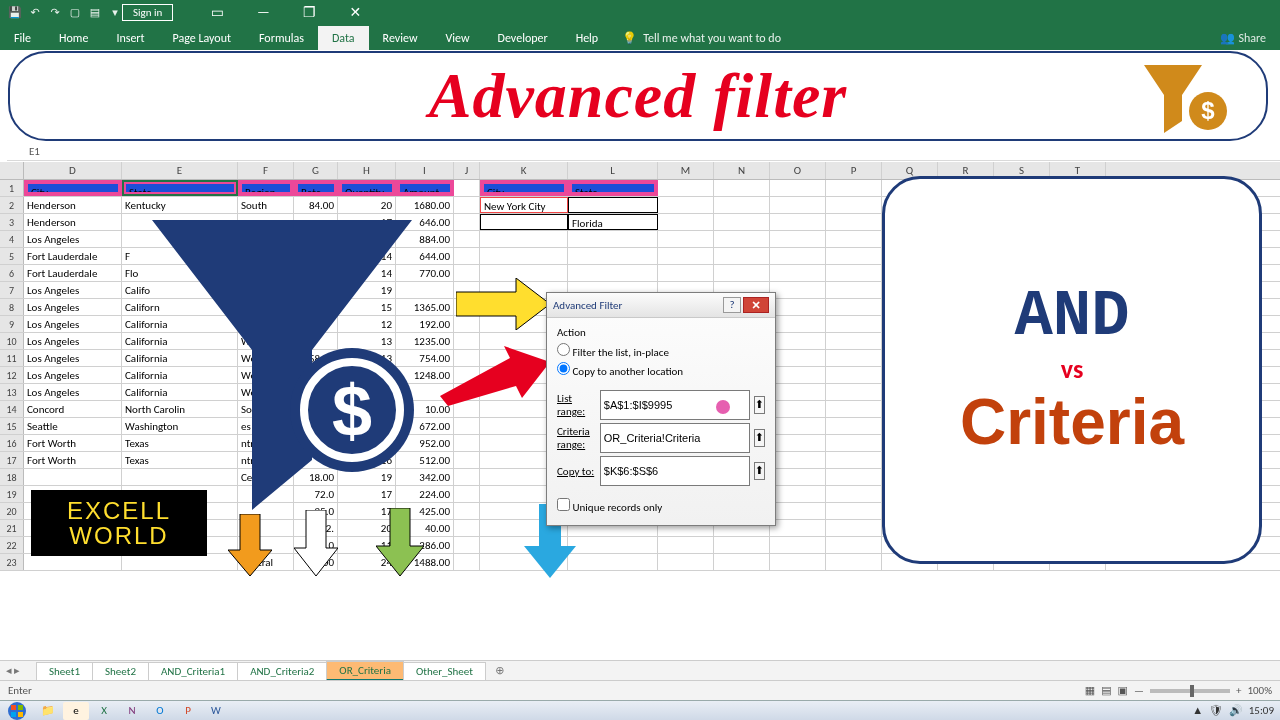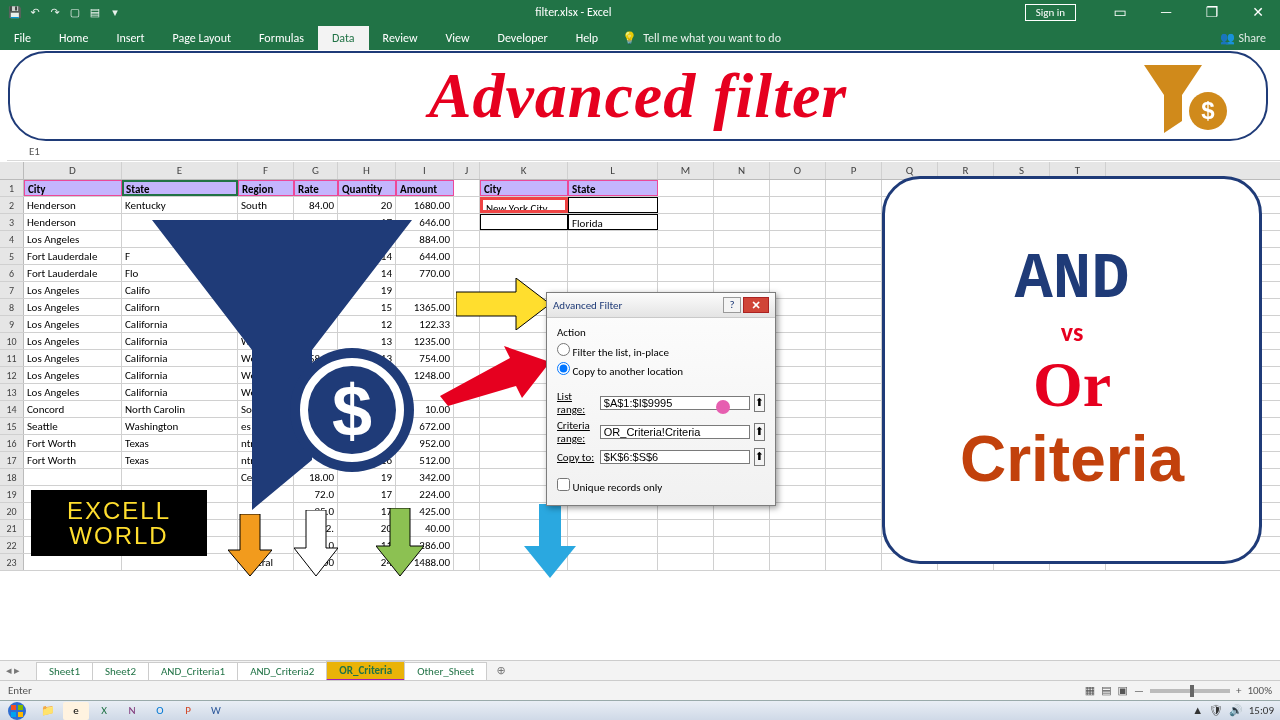--- a/index.html
+++ b/index.html
@@ -38,51 +38,51 @@
 
   
   .grid { position:absolute; left:0; top:162px; right:0; bottom:58px; overflow:hidden; }
   .colheads { display:flex; height:18px; background:#e6e6e6; border-bottom:1px solid #bbb; font-size:11px; color:#444;}
   .rowh { width:24px; border-right:1px solid #bbb; text-align:center;}
   .ch { border-right:1px solid #d0d0d0; text-align:center; line-height:18px;}
   .table-body { }
   .row { display:flex; height:17px; border-bottom:1px solid #d0d0d0;}
   .rh { width:24px; background:#e6e6e6; border-right:1px solid #bbb; text-align:center; font-size:10px; color:#444; line-height:17px;}
   .cell { border-right:1px solid #d0d0d0; padding:0 3px; font-size:11px; line-height:17px; white-space:nowrap; overflow:hidden;}
-  .hdr { background:#c4b5fd; font-weight:700; border:1px solid #ec4899;}
+  .hdr { background:#1d4ed8; font-weight:400; border:4px solid #ec4899;}
   .sel { outline:2px solid #217346; outline-offset:-2px;}
   .num { text-align:right;}
 
   
   .cD{width:98px}.cE{width:116px}.cF{width:56px}.cG{width:44px}.cH{width:58px}.cI{width:58px}.cJ{width:26px}.cK{width:88px}.cL{width:90px}
   .cRest{width:56px}
 
   
   .dlg { position:absolute; left:546px; top:292px; width:230px; background:linear-gradient(#fdfdfd,#f1f1f1); border:1px solid #7d7d7d; box-shadow:2px 2px 6px rgba(0,0,0,.4); font-size:11px; z-index:50;}
   .dlg-title { background:linear-gradient(#fcfcfc,#e4e4e4); border-bottom:1px solid #c9c9c9; padding:4px 6px; display:flex; align-items:center;}
   .dlg-title-text{flex:1; color:#1f3b78; font-weight:400;}
   .dlg-help{width:18px;height:16px;border:1px solid #999;margin-right:2px;text-align:center;color:#1f3b78;background:#f4f4f4}
   .dlg-close{width:26px;height:16px;background:#d04437;color:#fff;text-align:center;line-height:15px;font-weight:700;border:1px solid #a22}
   .dlg-body{ padding:8px 10px; }
   .dlg-body label{ display:block; margin:3px 0;}
   .dlgrow{display:flex;align-items:center;gap:4px;margin:3px 0}
   .dlgrow .lbl{width:76px;text-decoration:underline}
-  .dlgrow input[type=text]{flex:1;border:1px solid #7a7a7a;padding:1px 3px;font-size:11px;height:14px}
+  .dlgrow input[type=text]{flex:1;border:1px solid #7a7a7a;padding:1px 3px;font-size:11px;height:30px}
   .pick{width:18px;height:18px;border:1px solid #7a7a7a;text-align:center;line-height:16px}
   .dlg-btns{display:flex;justify-content:flex-end;gap:8px;padding:6px 8px;border-top:1px solid #ddd}
   .btn{border:1px solid #888;background:linear-gradient(#fdfdfd,#e6e6e6);padding:2px 16px}
   .btn.def{outline:1px solid #3a6ea5}
 
   
   .badge { position:absolute; left:31px; top:490px; width:176px; height:66px; background:#000; color:#ffde2e; font-family:Impact, 'Arial Black', sans-serif; font-size:24px; line-height:1.05; display:flex; flex-direction:column; align-items:center; justify-content:center; letter-spacing:2px; z-index:45; border:3px solid #000;}
 
   
   .sheetbar{position:absolute;left:0;right:0;bottom:40px;height:20px;background:#f3f3f3;border-top:1px solid #ccc;display:flex;align-items:center;font-size:11px;padding-left:36px;gap:0}
   .stab{border:1px solid #ccc;border-bottom:none;padding:2px 12px;background:#fff;color:#217346;margin-right:-1px}
-  .stab.active{background:#eab308;border-bottom:2px solid #a21caf;font-weight:700}
+  .stab.active{background:#fdba74;border-bottom:2px solid #0f766e;font-weight:400}
   .nstab{margin-left:6px;color:#777;width:18px;text-align:center}
 
   
   .status{position:absolute;left:0;right:0;bottom:20px;height:20px;background:#f3f3f3;border-top:1px solid #ccc;font-size:11px;color:#555;display:flex;align-items:center;padding:0 8px}
   .status .zoom{margin-left:auto;display:flex;align-items:center;gap:6px}
 
   
   .taskbar{position:absolute;left:0;right:0;bottom:0;height:20px;background:linear-gradient(#e9eef5,#cfd9e7);border-top:1px solid #9aa;display:flex;align-items:center;font-size:11px}
   .orb{width:34px;height:20px;display:flex;align-items:center;justify-content:center}
   .tapp{width:26px;height:18px;margin:0 1px;display:flex;align-items:center;justify-content:center;border-radius:2px}
@@ -97,23 +97,20 @@
 <body>
 
 <div class="titlebar">
   <div class="qat">
     <span class="qat-icon">💾</span>
     <span class="qat-icon">↶</span>
     <span class="qat-icon">↷</span>
     <span class="qat-icon">▢</span>
     <span class="qat-icon">▤</span>
     <span class="qat-icon">▾</span>
-  </div>
-  <div class="title-center">
-    <span>filter.xlsx</span> - <span>Excel</span>
   </div>
   <div class="title-right">
     <div class="signin">Sign in</div>
     <div class="winbtn">▭</div>
     <div class="winbtn">—</div>
     <div class="winbtn">❐</div>
     <div class="winbtn">✕</div>
   </div>
 </div>
 
@@ -146,21 +143,20 @@
   </span>
 </div>
 
 <div class="fbar">
     <span>E1</span>
   </div>
 
 <div class="rpanel">
   <div class="and">AND</div>
   <div class="vs">vs</div>
-  <div class="or">Or</div>
   <div class="crit">Criteria</div>
 </div>
 
 <div class="grid">
   <div class="colheads">
     <div class="rowh"></div>
     <div class="ch cD">D</div>
     <div class="ch cE">E</div>
     <div class="ch cF">F</div>
     <div class="ch cG">G</div>
@@ -201,21 +197,21 @@
       </div>
       <div class="row">
         <div class="rh">2</div>
   <div class="cell cD">Henderson</div>
   <div class="cell cE">Kentucky</div>
   <div class="cell cF">South</div>
   <div class="cell cG num">84.00</div>
   <div class="cell cH num">20</div>
   <div class="cell cI num">1680.00</div>
   <div class="cell cJ"></div>
-  <div class="cell cK" style="border:3px solid #ef4444">New York City</div>
+  <div class="cell cK" style="border:1px solid #ef4444">New York City</div>
   <div class="cell cL" style="border:1px solid #000"></div>
         <div class="cell cRest"></div>
         <div class="cell cRest"></div>
         <div class="cell cRest"></div>
         <div class="cell cRest"></div>
         <div class="cell cRest"></div>
         <div class="cell cRest"></div>
         <div class="cell cRest"></div>
         <div class="cell cRest"></div>
       </div>
@@ -339,21 +335,21 @@
         <div class="cell cRest"></div>
         <div class="cell cRest"></div>
       </div>
       <div class="row">
         <div class="rh">9</div>
   <div class="cell cD">Los Angeles</div>
   <div class="cell cE">California</div>
   <div class="cell cF"></div>
   <div class="cell cG num"></div>
   <div class="cell cH num">12</div>
-  <div class="cell cI num">122.33</div>
+  <div class="cell cI num">192.00</div>
   <div class="cell cJ"></div>
   <div class="cell cK" style=""></div>
   <div class="cell cL" style=""></div>
         <div class="cell cRest"></div>
         <div class="cell cRest"></div>
         <div class="cell cRest"></div>
         <div class="cell cRest"></div>
         <div class="cell cRest"></div>
         <div class="cell cRest"></div>
         <div class="cell cRest"></div>

